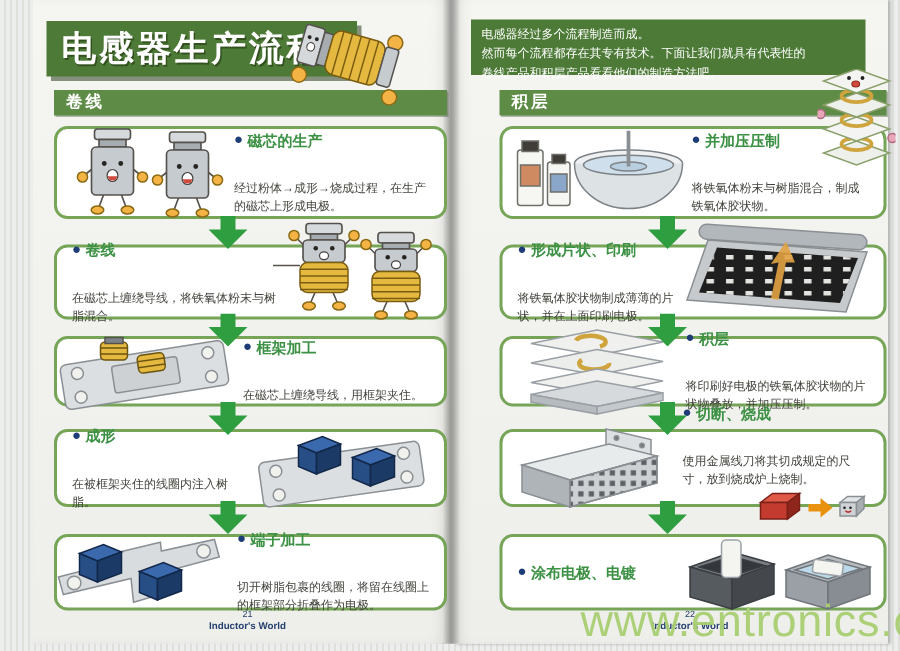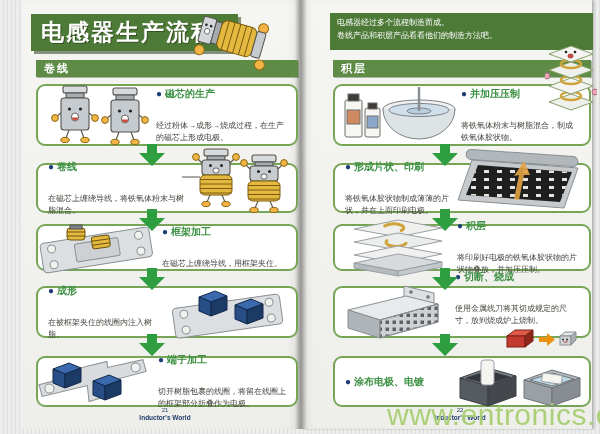--- a/index.html
+++ b/index.html
@@ -8,21 +8,21 @@
   .page { position:absolute; top:0; height:429px; background:linear-gradient(180deg,#f5f5f2,#eeeeea); }
   #page-left  { left:22px;  width:279px; box-shadow: inset -10px 0 12px -8px rgba(0,0,0,.22); }
   #page-right { left:301px; width:291px; box-shadow: inset 10px 0 12px -8px rgba(0,0,0,.18), 2px 0 2px rgba(0,0,0,.25); }
   .gutter { position:absolute; left:295px; top:0; width:12px; height:429px; z-index:0;
             background:linear-gradient(90deg, rgba(0,0,0,0), rgba(60,60,58,.4) 50%, rgba(0,0,0,0)); }
 
   .banner { position:absolute; left:31px; top:14px; width:207px; height:37px; z-index:2;
             background:#4d7a37; color:#fff; font-size:23px; font-weight:bold; line-height:37px;
             padding-left:10px; letter-spacing:2px; box-sizing:border-box;
             box-shadow:3px 3px 0 rgba(40,62,26,.55); text-shadow:1px 1px 0 #33511f; }
-  .intro  { position:absolute; left:330px; top:13px; width:263px; height:37px; z-index:1;
+  .intro  { position:absolute; left:314px; top:13px; width:263px; height:37px; z-index:1;
             background:#4d7a37; color:#fff; font-size:8px; line-height:1.6;
             padding:4px 7px; box-sizing:border-box; }
 
   .secbar { position:absolute; height:17px; background:#5e8c46; color:#fff; font-weight:bold;
             font-size:11px; line-height:17px; padding-left:8px; letter-spacing:2px;
             box-sizing:border-box; z-index:1; box-shadow:1px 1px 0 rgba(40,62,26,.35); }
   #sec-left  { left:36px;  top:60px; width:262px; }
   #sec-right { left:333px; top:60px; width:258px; }
 
   .card { position:absolute; background:#fff; border:2px solid #76a558; border-radius:9px;
@@ -124,20 +124,21 @@
 
 <div id="screen">
   <div class="page" id="page-left"></div>
   <div class="page" id="page-right"></div>
   <div class="gutter"></div>
 
   <div class="banner">电感器生产流程</div>
 
   <div class="intro">
     <div>电感器经过多个流程制造而成。</div>
+    <div>然而每个流程都存在其专有技术。下面让我们就具有代表性的</div>
     <div>卷线产品和积层产品看看他们的制造方法吧。</div>
   </div>
 
   <div class="secbar" id="sec-left">卷线</div>
   <div class="secbar" id="sec-right">积层</div>
 
   <div class="card c1 left-col">
     <div class="ill">
       <svg width="108" height="58" viewBox="-6 0 100 58" style="overflow:visible">
         <use href="#core-char"></use>

